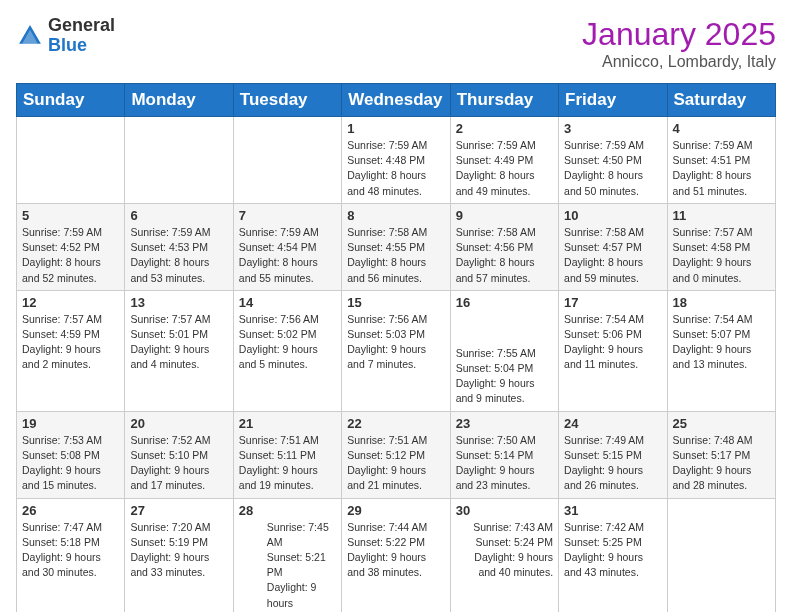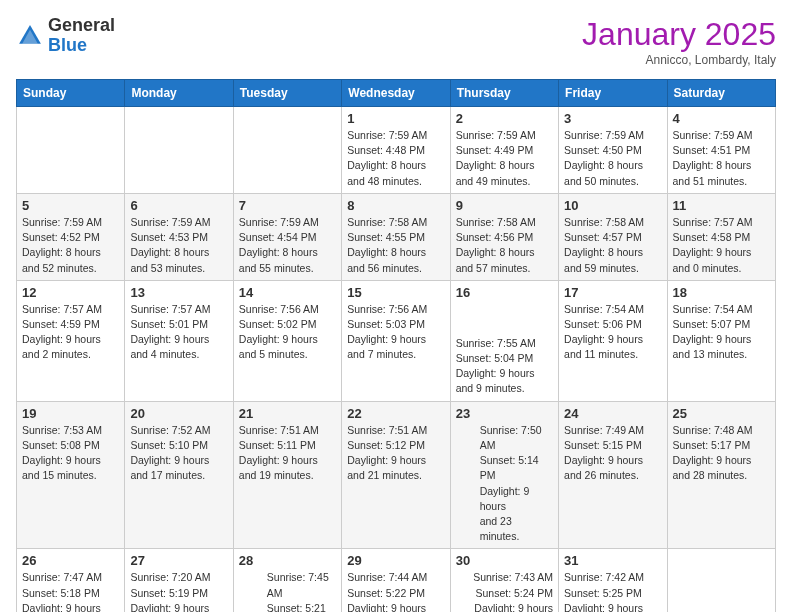--- a/index.html
+++ b/index.html
@@ -35,34 +35,34 @@
     }
     .title-block {
       text-align: right;
     }
     .month-title {
       font-size: 32px;
       font-weight: normal;
       color: #a21caf;
     }
     .location {
-      font-size: 12px;
+      font-size: 16px;
       color: #555;
     }
     table {
       width: 100%;
       border-collapse: collapse;
       table-layout: fixed;
     }
     thead tr th {
       background-color: #2176c7;
       color: #fff;
       text-align: left;
       padding: 6px 6px;
-      font-size: 12px;
+      font-size: 17px;
       font-weight: bold;
       border: 1px solid #1a5fa0;
     }
     tbody tr td {
       border: 1px solid #ccc;
       vertical-align: top;
       padding: 4px 5px;
       font-size: 10.5px;
       color: #333;
       height: 80px;
@@ -278,21 +278,21 @@
         </td>
         <td>
           <span class="day-number">22</span>
           <div class="day-info" style="white-space: pre-line;">Sunrise: 7:51 AM
 Sunset: 5:12 PM
 Daylight: 9 hours
 and 21 minutes.</div>
         </td>
         <td>
           <span class="day-number">23</span>
-          <div class="day-info" style="white-space: pre-line; margin-left: 24px;">Sunrise: 7:50 AM
+          <div class="day-info" style="white-space: pre-line;">Sunrise: 7:50 AM
 Sunset: 5:14 PM
 Daylight: 9 hours
 and 23 minutes.</div>
         </td>
         <td>
           <span class="day-number">24</span>
           <div class="day-info" style="white-space: pre-line;">Sunrise: 7:49 AM
 Sunset: 5:15 PM
 Daylight: 9 hours
 and 26 minutes.</div>

